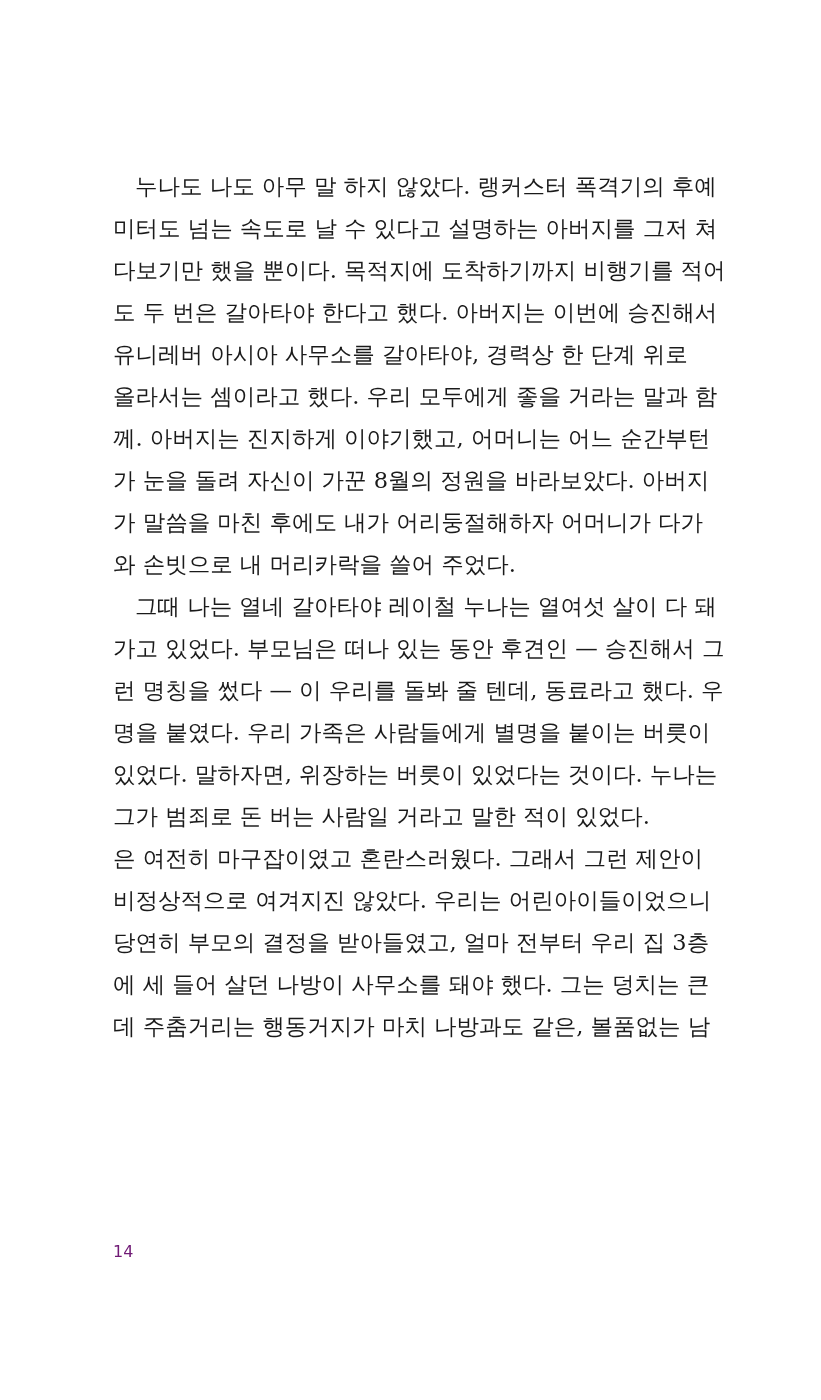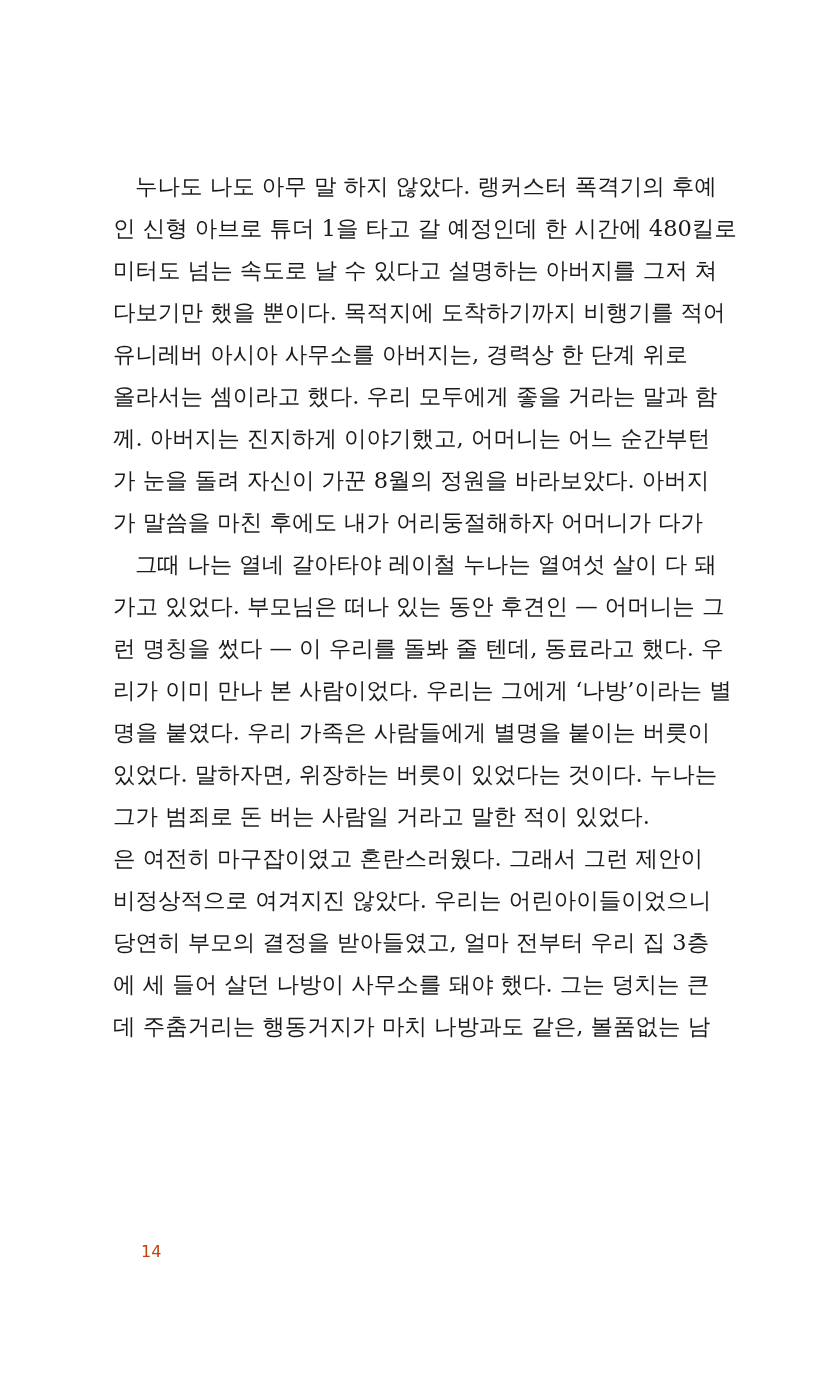--- a/index.html
+++ b/index.html
@@ -43,47 +43,46 @@
     }
     .line.indent {
       padding-left: 22px;
     }
     .page-number {
       position: absolute;
       left: 113px;
       top: 1242px;
       font-family: "DejaVu Sans", "Liberation Sans", sans-serif;
       font-size: 16px;
-      color: #c2410c;
-      margin-left: 28px;
+      color: #701a75;
     }
   </style>
 </head>
 <body>
 
 <div class="page">
   <div class="text-block">
 
     <div class="paragraph">
       <div class="line indent">누나도 나도 아무 말 하지 않았다. 랭커스터 폭격기의 후예</div>
-      <div class="line">인 신형 아브로 튜더 1을 타고 갈 예정인데 한 시간에 480킬로</div>
       <div class="line">미터도 넘는 속도로 날 수 있다고 설명하는 아버지를 그저 쳐</div>
       <div class="line">다보기만 했을 뿐이다. 목적지에 도착하기까지 비행기를 적어</div>
-      <div class="line">유니레버 아시아 사무소를 아버지는, 경력상 한 단계 위로</div>
+      <div class="line">도 두 번은 갈아타야 한다고 했다. 아버지는 이번에 승진해서</div>
+      <div class="line">유니레버 아시아 사무소를 갈아타야, 경력상 한 단계 위로</div>
       <div class="line">올라서는 셈이라고 했다. 우리 모두에게 좋을 거라는 말과 함</div>
       <div class="line">께. 아버지는 진지하게 이야기했고, 어머니는 어느 순간부턴</div>
       <div class="line">가 눈을 돌려 자신이 가꾼 8월의 정원을 바라보았다. 아버지</div>
       <div class="line">가 말씀을 마친 후에도 내가 어리둥절해하자 어머니가 다가</div>
+      <div class="line last">와 손빗으로 내 머리카락을 쓸어 주었다.</div>
     </div>
 
     <div class="paragraph">
       <div class="line indent">그때 나는 열네 갈아타야 레이철 누나는 열여섯 살이 다 돼</div>
-      <div class="line">가고 있었다. 부모님은 떠나 있는 동안 후견인 — 어머니는 그</div>
+      <div class="line">가고 있었다. 부모님은 떠나 있는 동안 후견인 — 승진해서 그</div>
       <div class="line">런 명칭을 썼다 — 이 우리를 돌봐 줄 텐데, 동료라고 했다. 우</div>
-      <div class="line">리가 이미 만나 본 사람이었다. 우리는 그에게 ‘나방’이라는 별</div>
       <div class="line">명을 붙였다. 우리 가족은 사람들에게 별명을 붙이는 버릇이</div>
       <div class="line">있었다. 말하자면, 위장하는 버릇이 있었다는 것이다. 누나는</div>
       <div class="line last">그가 범죄로 돈 버는 사람일 거라고 말한 적이 있었다.</div>
     </div>
 
     <div class="paragraph">
       <div class="line">은 여전히 마구잡이였고 혼란스러웠다. 그래서 그런 제안이</div>
       <div class="line">비정상적으로 여겨지진 않았다. 우리는 어린아이들이었으니</div>
       <div class="line">당연히 부모의 결정을 받아들였고, 얼마 전부터 우리 집 3층</div>
       <div class="line">에 세 들어 살던 나방이 사무소를 돼야 했다. 그는 덩치는 큰</div>

